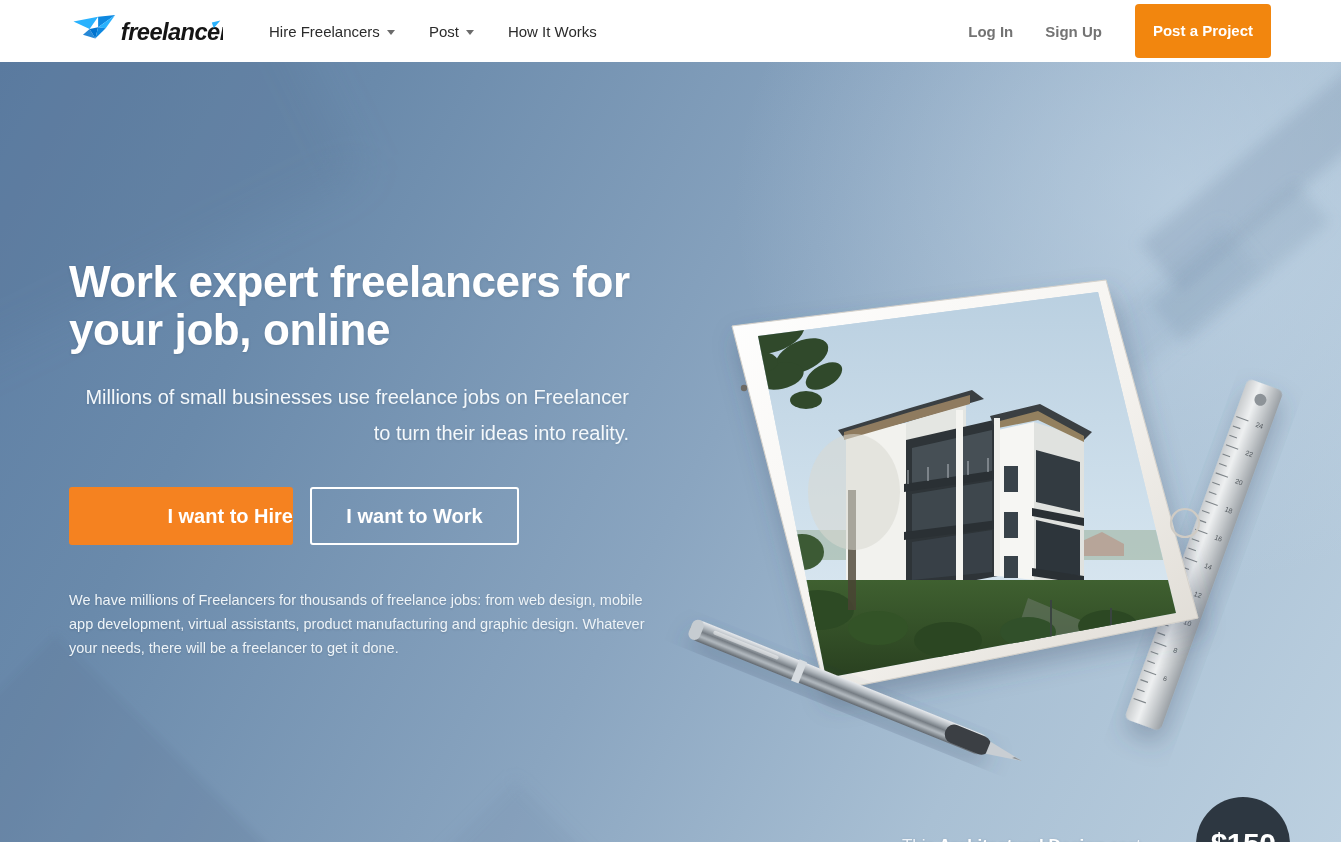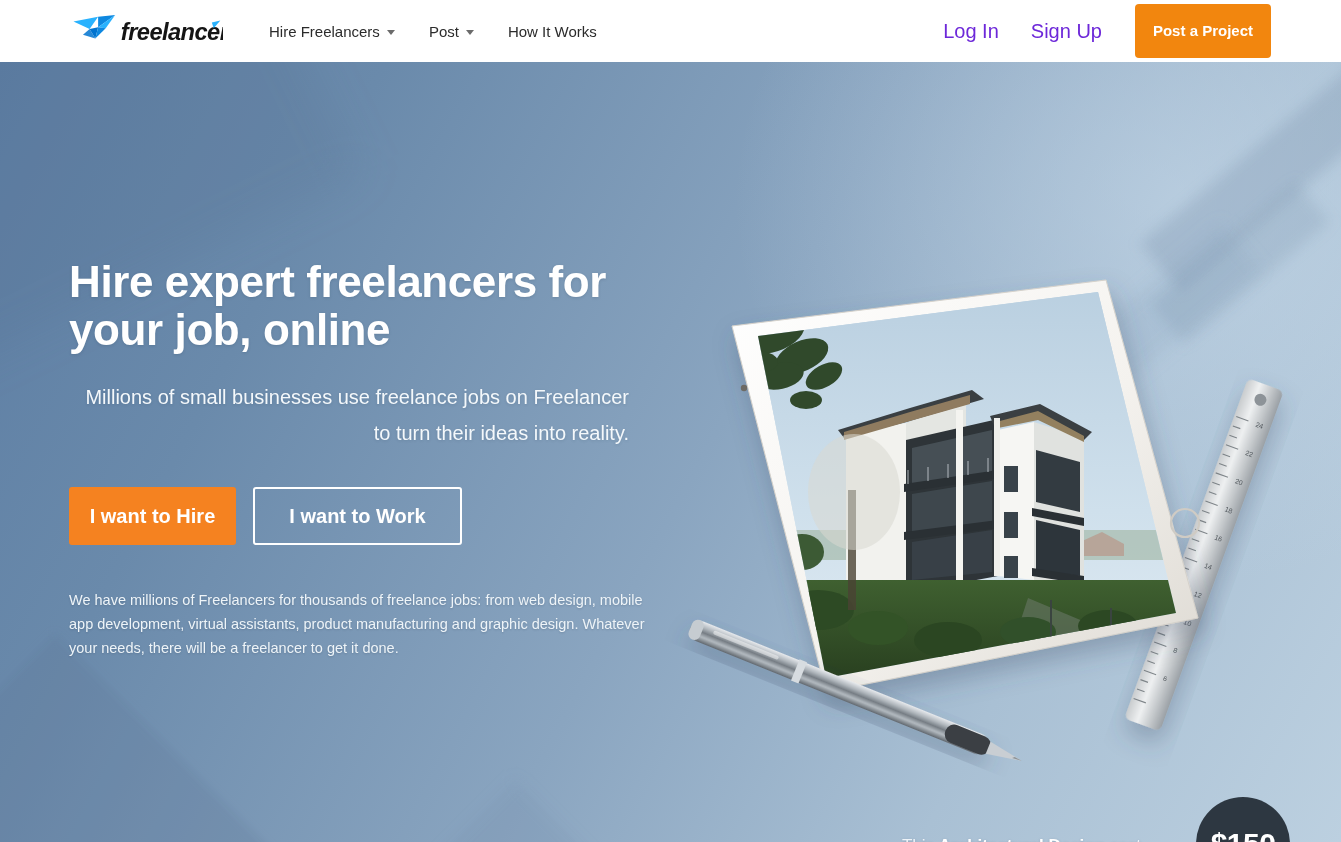--- a/index.html
+++ b/index.html
@@ -38,22 +38,22 @@
     border-top:5px solid #6b6b6b;
     display:inline-block;
     margin-top:2px;
   }
 
   .nav-right{
     position:absolute; right:70px; top:0; height:62px;
     display:flex; align-items:center; gap:0;
   }
   .nav-auth{
-    font-size:20px; color:#6d28d9; text-decoration:none;
-    padding:8px 16px; white-space:nowrap; cursor:pointer;
+    font-size:15px; color:#737373; text-decoration:none;
+    padding:8px 16px; white-space:nowrap; cursor:pointer;font-weight:bold;
   }
   .cta-post{
     margin-left:17px;
     background:#f2860e;
     color:#ffffff;
     font-size:15px; font-weight:bold;
     border:none; border-radius:4px;
     padding:0 18px; height:54px; line-height:36px;
     cursor:pointer; white-space:nowrap;
     font-family:"Liberation Sans", sans-serif;
@@ -122,21 +122,22 @@
   .hero-btns{ margin-top:36px; display:flex; align-items:center; gap:17px; }
   .btn{
     font-family:"Liberation Sans", sans-serif;
     font-size:20px; font-weight:bold;
     cursor:pointer; border-radius:3px;
     height:58px; line-height:58px;
     text-align:center; white-space:nowrap;
   }
   .btn-hire{
     background:#f58220; color:#ffffff; border:none;
-    width:167px;
+    width:224px;
+    text-align:right;
   }
   .btn-work{
     background:transparent; color:#ffffff;
     border:2px solid #ffffff;
     width:209px;
     height:58px; line-height:54px;
   }
   .hero-blurb{
     margin-top:44px;
     font-size:14.5px; line-height:1.65;
@@ -396,21 +397,21 @@
         <rect x="168" y="423" width="8" height="23" fill="#d7dce0"></rect>
         <rect x="330" y="425" width="48" height="19" rx="9" fill="#3b3f44"></rect>
         <polygon points="376,428 412,434 376,441" fill="#c9ced3"></polygon>
         <polygon points="412,434 402,435 404,433" fill="#8d9398"></polygon>
         <rect x="78" y="428" width="70" height="4" rx="2" fill="#ffffff" opacity=".45"></rect>
       </g>
     </svg>
   </div>
 
   <div class="hero-copy">
-    <h1 class="hero-title">Hire expert freelancers for your job, online</h1>
+    <h1 class="hero-title">Work expert freelancers for your job, online</h1>
     <p class="hero-sub">Millions of small businesses use freelance jobs on Freelancer to turn their ideas into reality.</p>
 
     <div class="hero-btns">
       <button class="btn btn-hire">I want to Hire</button>
       <button class="btn btn-work">I want to Work</button>
     </div>
 
     <p class="hero-blurb">We have millions of Freelancers for thousands of freelance jobs: from web design, mobile app development, virtual assistants, product manufacturing and graphic design. Whatever your needs, there will be a freelancer to get it done.</p>
   </div>
 

